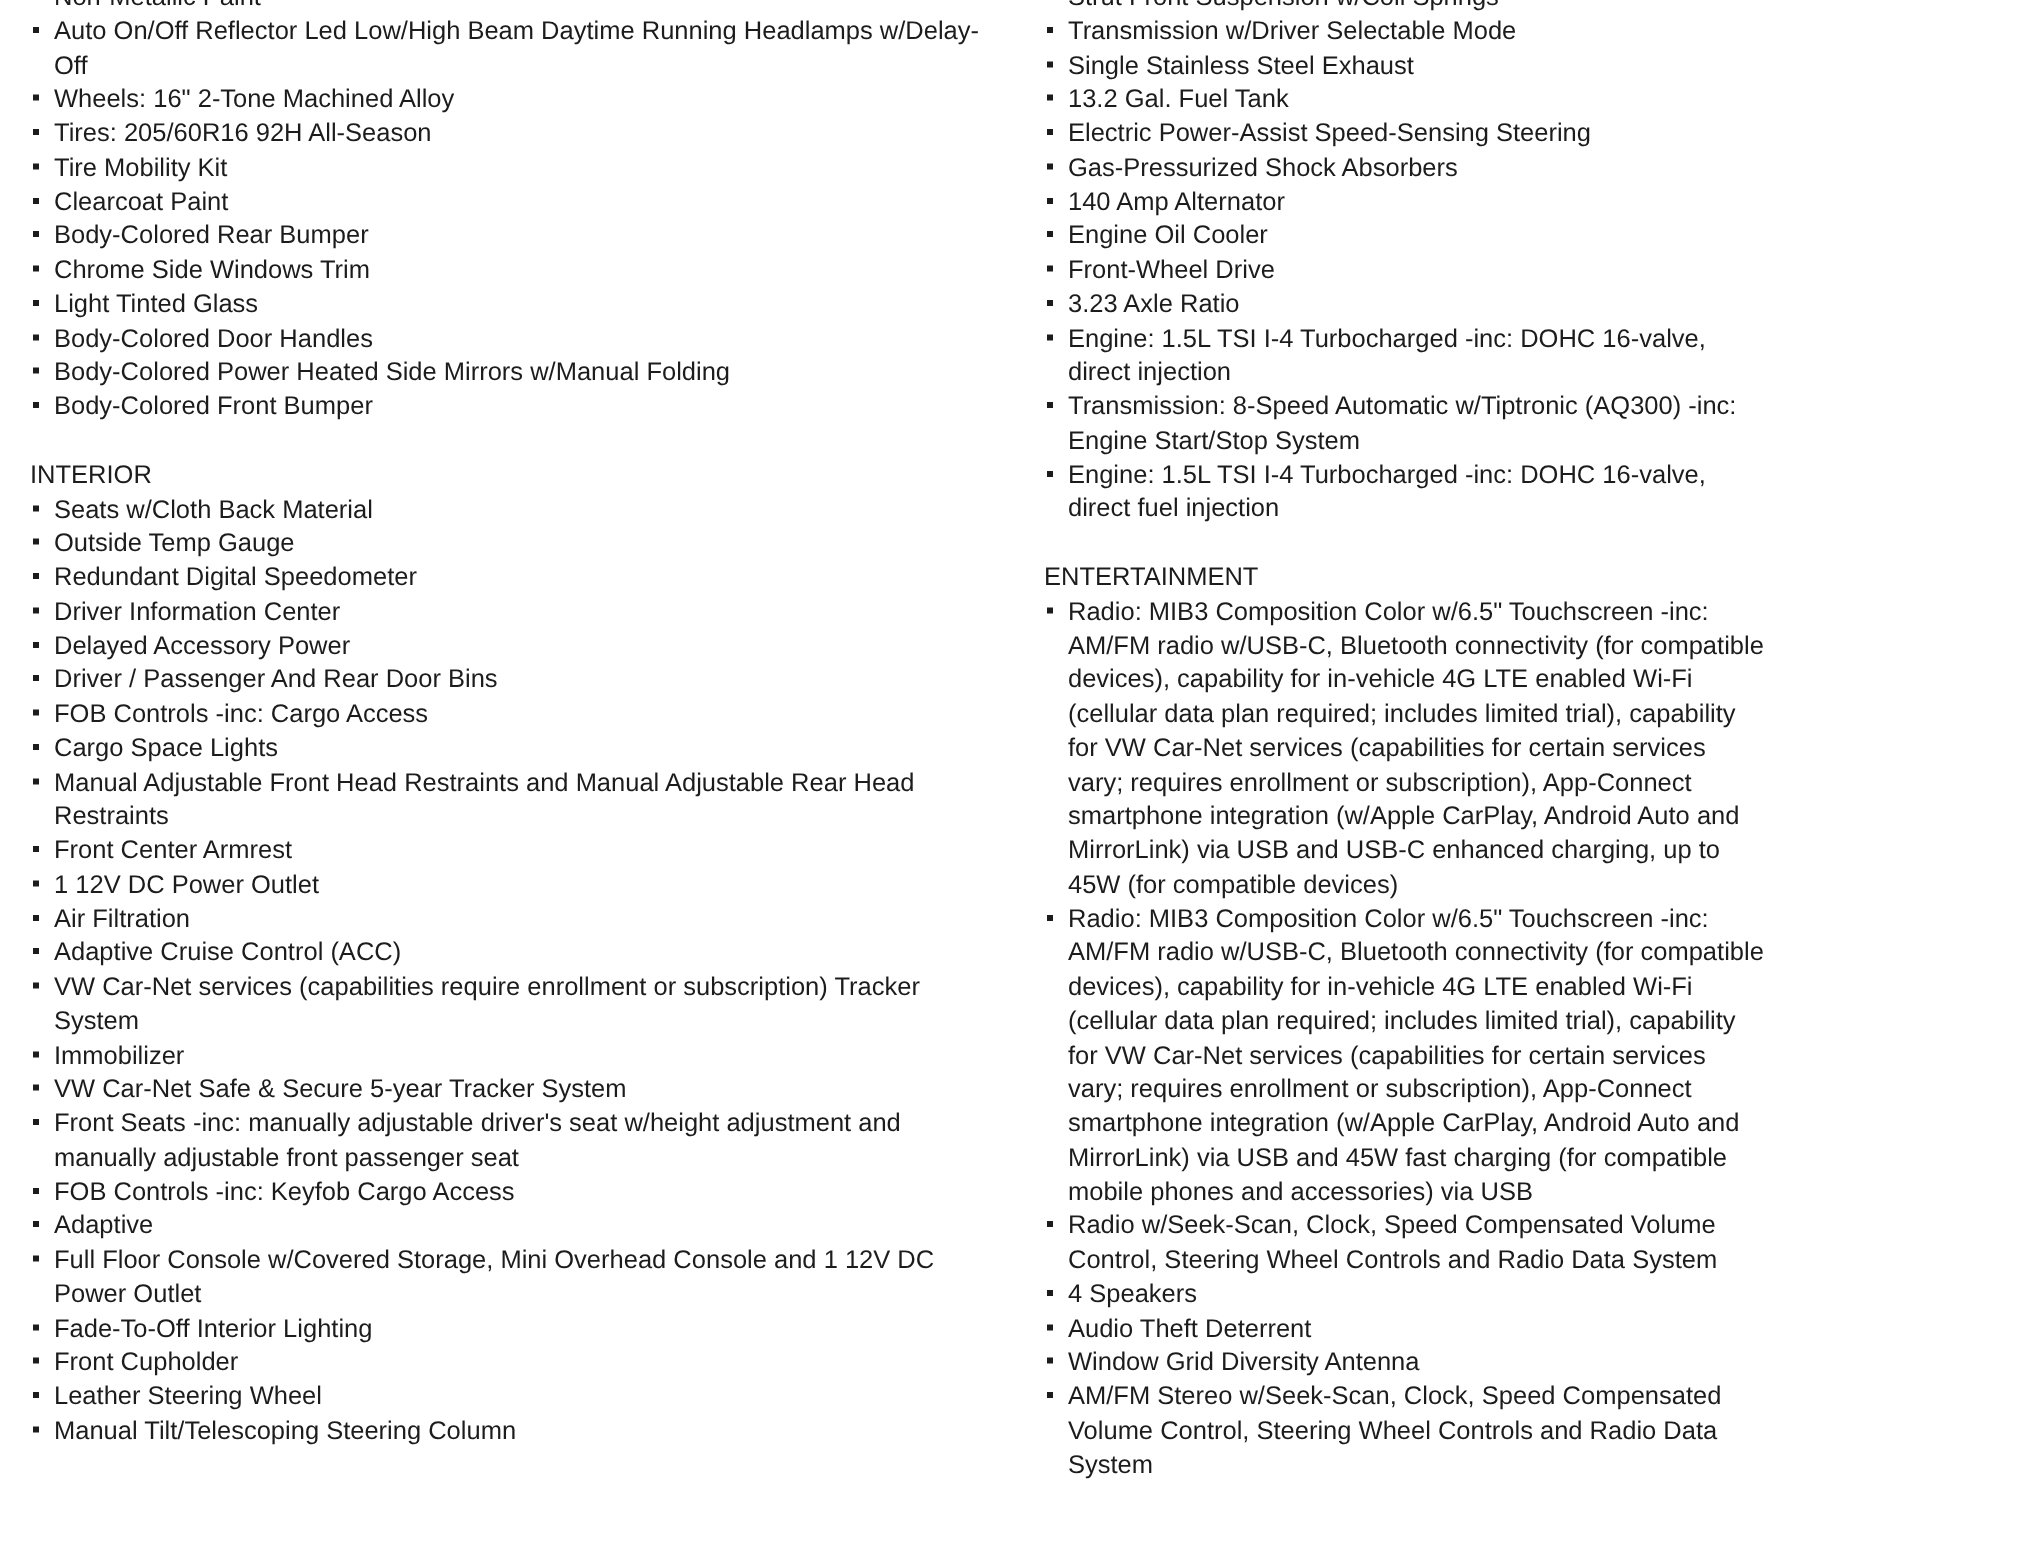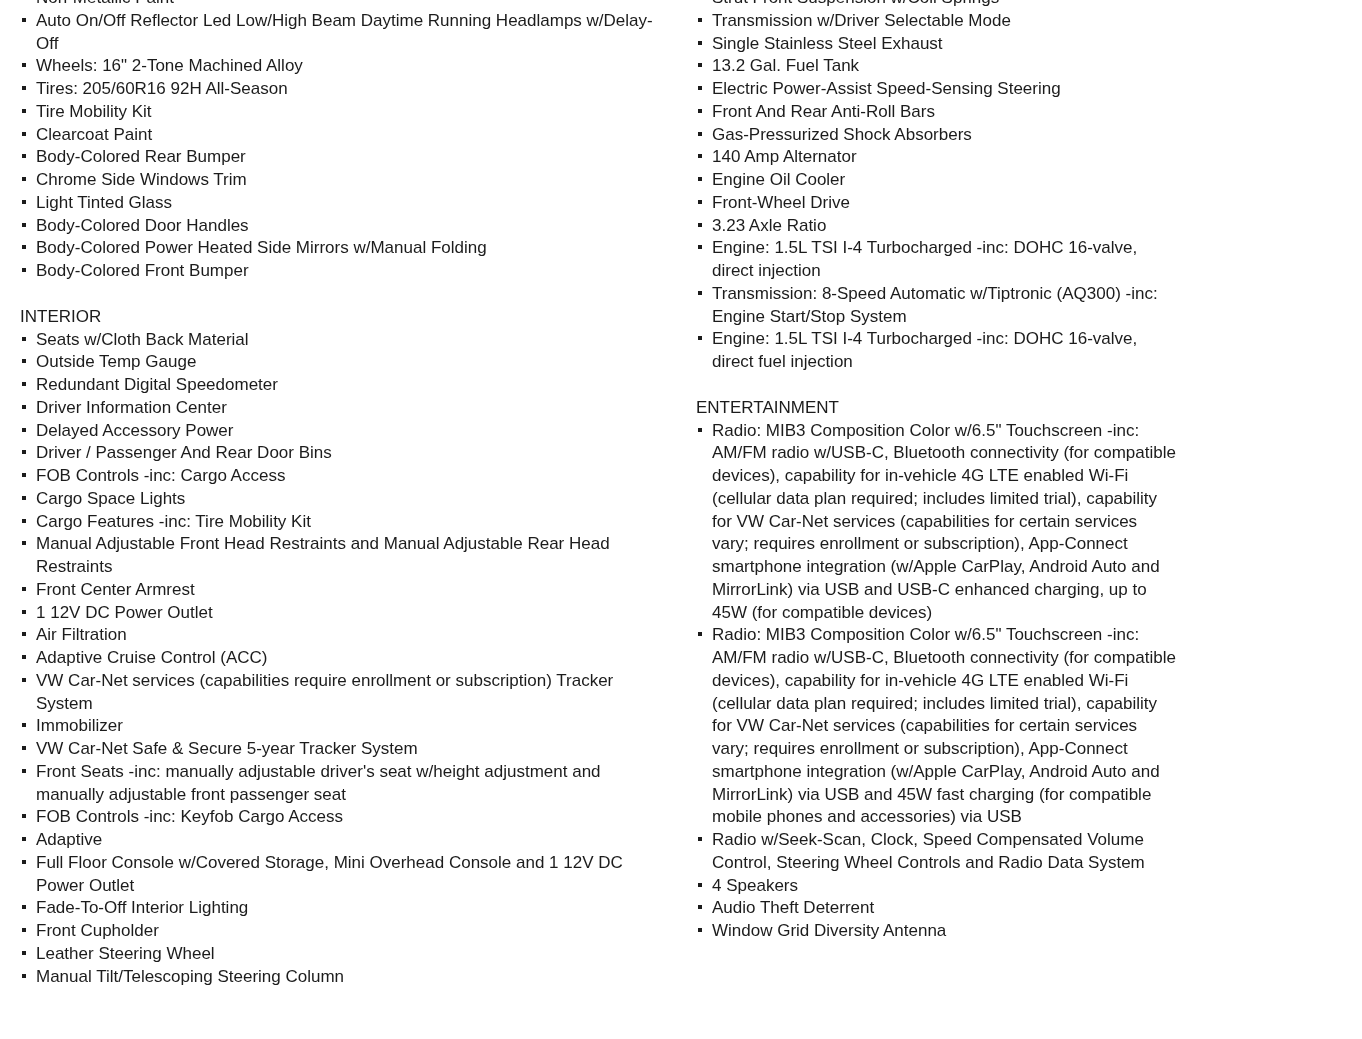--- a/index.html
+++ b/index.html
@@ -87,21 +87,20 @@
         <div class="section-title">INTERIOR</div>
         <ul class="feature-list">
           <li>Seats w/Cloth Back Material</li>
           <li>Outside Temp Gauge</li>
           <li>Redundant Digital Speedometer</li>
           <li>Driver Information Center</li>
           <li>Delayed Accessory Power</li>
           <li>Driver / Passenger And Rear Door Bins</li>
           <li>FOB Controls -inc: Cargo Access</li>
           <li>Cargo Space Lights</li>
-          <li>Cargo Features -inc: Tire Mobility Kit</li>
           <li>Manual Adjustable Front Head Restraints and Manual Adjustable Rear Head Restraints</li>
           <li>Front Center Armrest</li>
           <li>1 12V DC Power Outlet</li>
           <li>Air Filtration</li>
           <li>Adaptive Cruise Control (ACC)</li>
           <li>VW Car-Net services (capabilities require enrollment or subscription) Tracker System</li>
           <li>Immobilizer</li>
           <li>VW Car-Net Safe &amp; Secure 5-year Tracker System</li>
           <li>Front Seats -inc: manually adjustable driver's seat w/height adjustment and manually adjustable front passenger seat</li>
           <li>FOB Controls -inc: Keyfob Cargo Access</li>
@@ -113,34 +112,34 @@
           <li>Manual Tilt/Telescoping Steering Column</li>
         </ul>
       </div>
       <div class="col col-right">
         <ul class="feature-list">
           <li>Strut Front Suspension w/Coil Springs</li>
           <li>Transmission w/Driver Selectable Mode</li>
           <li>Single Stainless Steel Exhaust</li>
           <li>13.2 Gal. Fuel Tank</li>
           <li>Electric Power-Assist Speed-Sensing Steering</li>
-          <li>Front And Rear Anti-Roll Bars</li>
           <li>Gas-Pressurized Shock Absorbers</li>
           <li>140 Amp Alternator</li>
           <li>Engine Oil Cooler</li>
           <li>Front-Wheel Drive</li>
           <li>3.23 Axle Ratio</li>
           <li>Engine: 1.5L TSI I-4 Turbocharged -inc: DOHC 16-valve, direct injection</li>
           <li>Transmission: 8-Speed Automatic w/Tiptronic (AQ300) -inc: Engine Start/Stop System</li>
           <li>Engine: 1.5L TSI I-4 Turbocharged -inc: DOHC 16-valve, direct fuel injection</li>
         </ul>
         <div class="section-title">ENTERTAINMENT</div>
         <ul class="feature-list">
           <li>Radio: MIB3 Composition Color w/6.5" Touchscreen -inc: AM/FM radio w/USB-C, Bluetooth connectivity (for compatible devices), capability for in-vehicle 4G LTE enabled Wi-Fi (cellular data plan required; includes limited trial), capability for VW Car-Net services (capabilities for certain services vary; requires enrollment or subscription), App-Connect smartphone integration (w/Apple CarPlay, Android Auto and MirrorLink) via USB and USB-C enhanced charging, up to 45W (for compatible devices)</li>
           <li>Radio: MIB3 Composition Color w/6.5" Touchscreen -inc: AM/FM radio w/USB-C, Bluetooth connectivity (for compatible devices), capability for in-vehicle 4G LTE enabled Wi-Fi (cellular data plan required; includes limited trial), capability for VW Car-Net services (capabilities for certain services vary; requires enrollment or subscription), App-Connect smartphone integration (w/Apple CarPlay, Android Auto and MirrorLink) via USB and 45W fast charging (for compatible mobile phones and accessories) via USB</li>
           <li>Radio w/Seek-Scan, Clock, Speed Compensated Volume Control, Steering Wheel Controls and Radio Data System</li>
           <li>4 Speakers</li>
           <li>Audio Theft Deterrent</li>
           <li>Window Grid Diversity Antenna</li>
+          <li>AM/FM Stereo w/Seek-Scan, Clock, Speed Compensated Volume Control, Steering Wheel Controls and Radio Data System</li>
         </ul>
       </div>
     </div>
 </div>
 
 </body></html>

